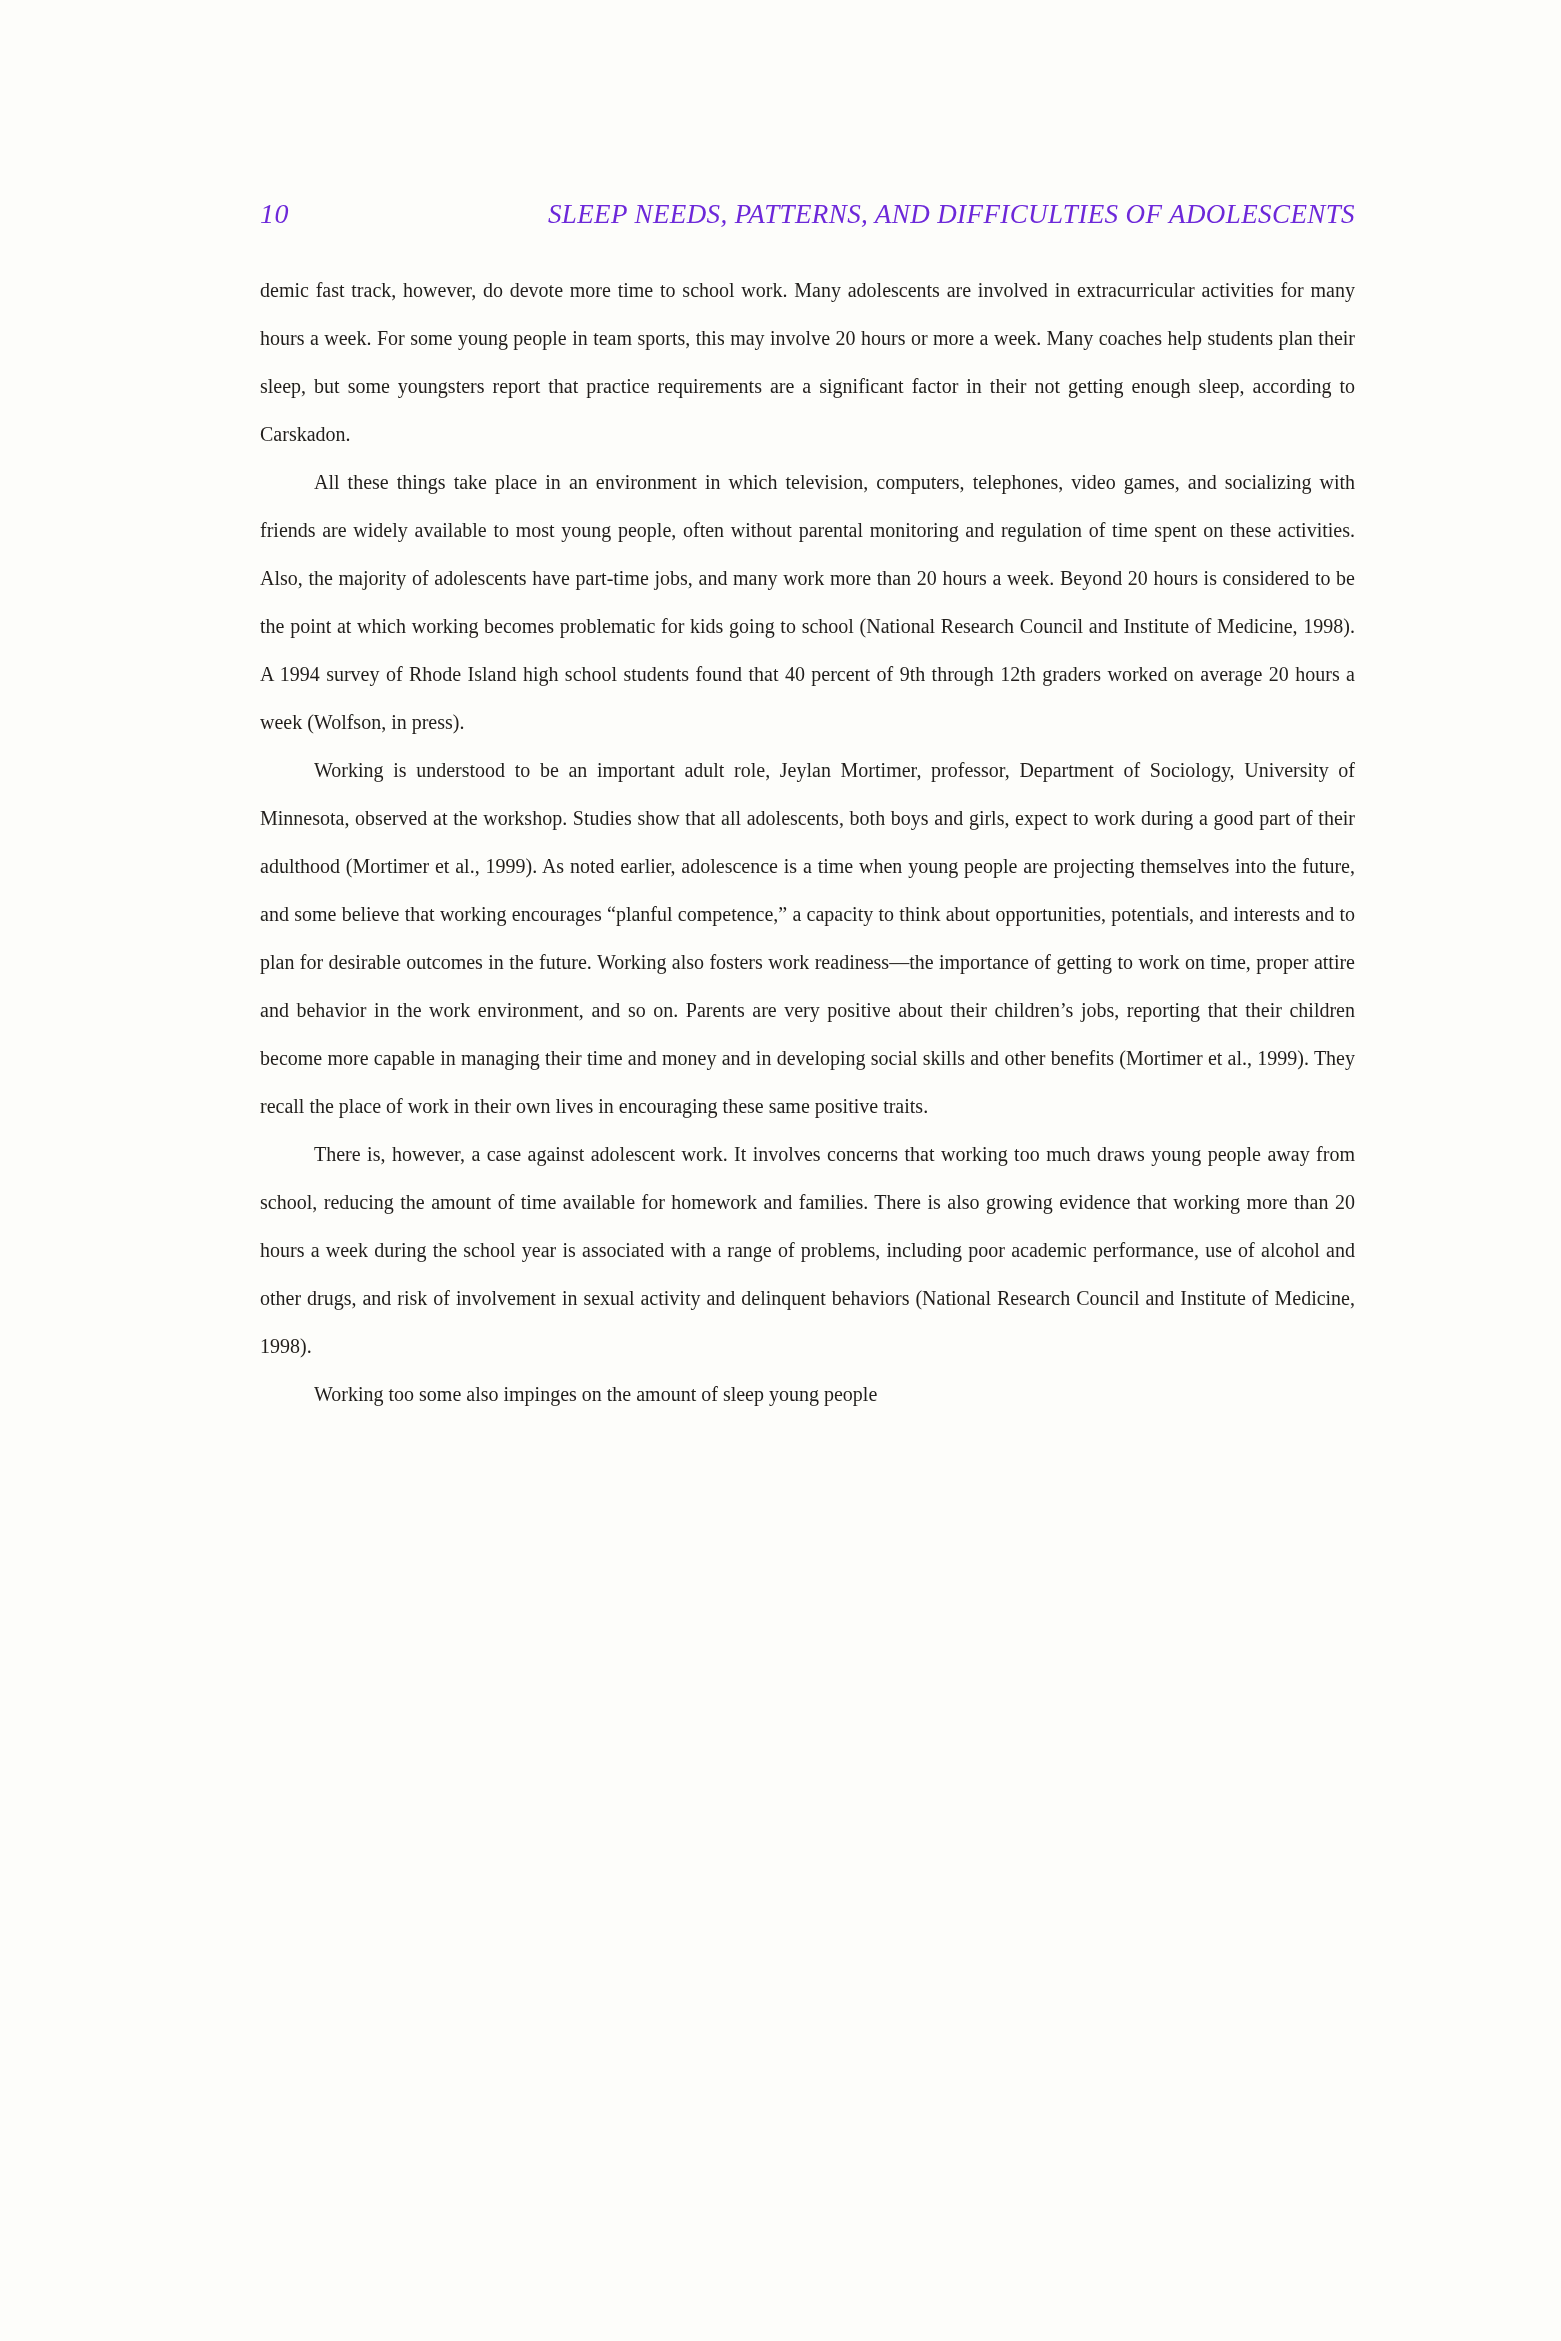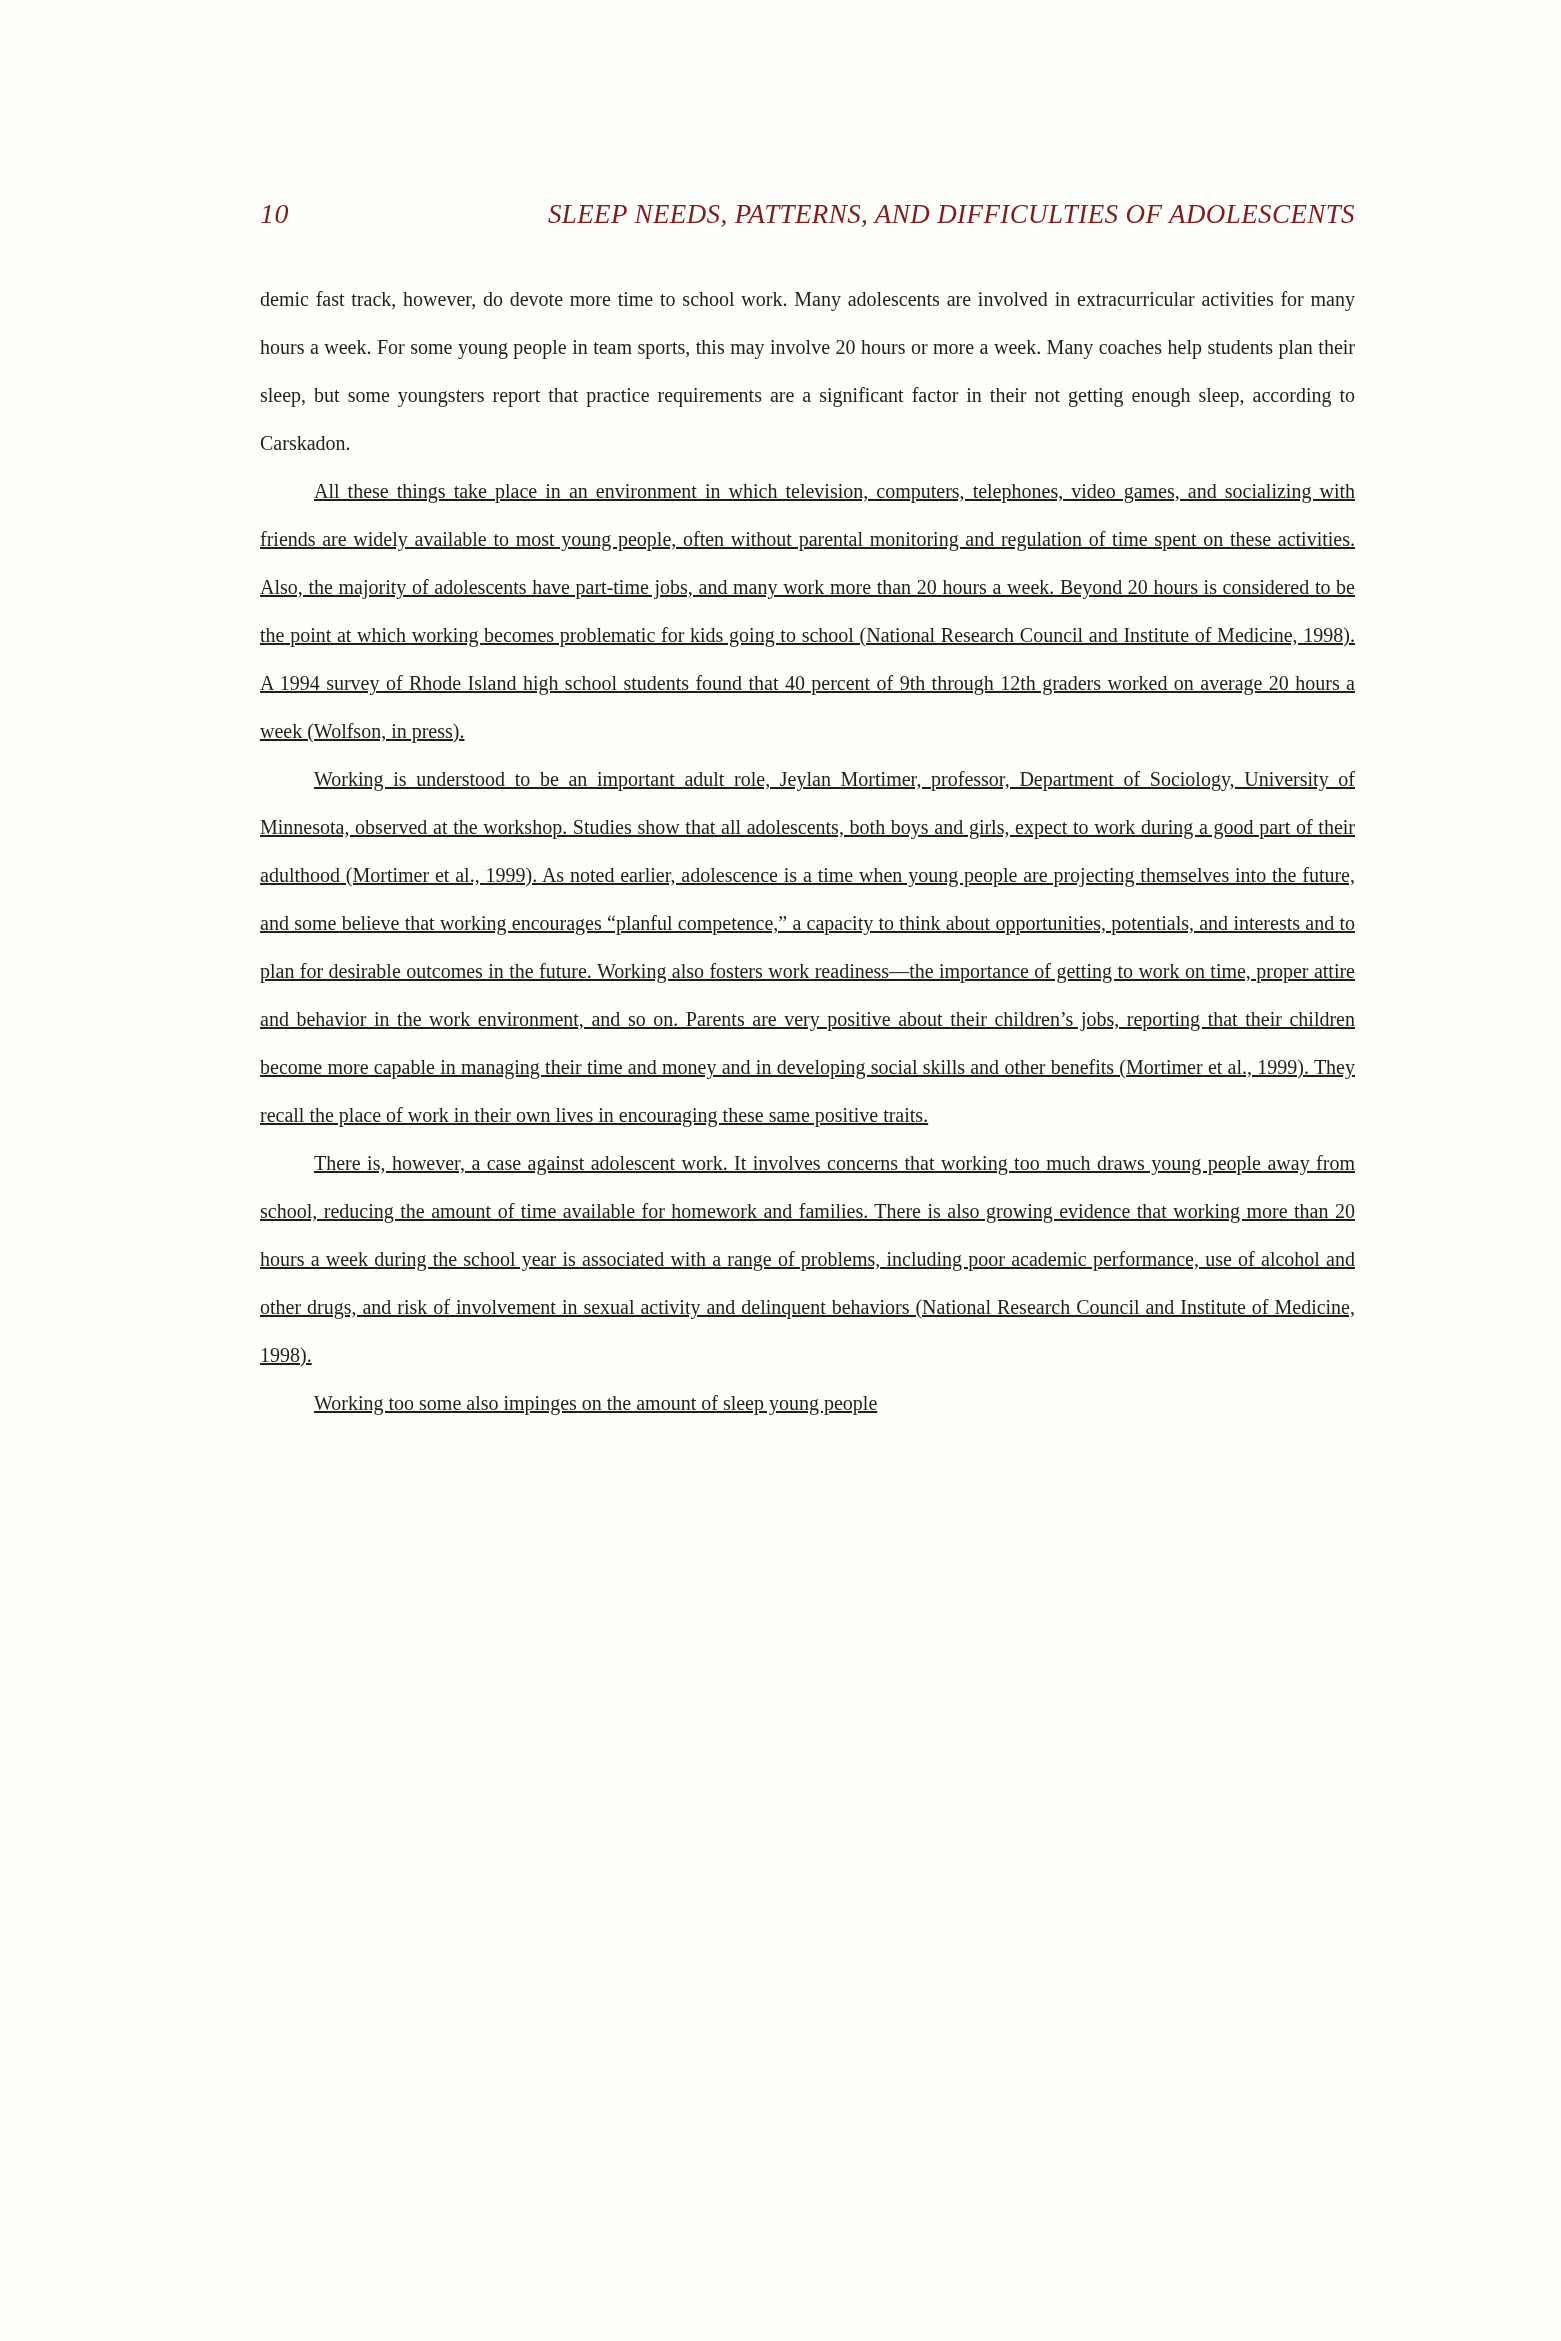--- a/index.html
+++ b/index.html
@@ -19,42 +19,41 @@
     font-family: "Liberation Serif", "DejaVu Serif", serif;
     color: #211e1b;
   }
   .running-header {
     display: flex;
     justify-content: space-between;
     align-items: baseline;
     font-style: italic;
     font-size: 27px;
     letter-spacing: 0.4px;
-    margin-bottom: 45px;
-    color: #7f1d1d;
+    margin-bottom: 36px;
+    color: #6d28d9;
   }
   .running-header .page-number {
     font-size: 28px;
   }
   .running-header .header-title {
     text-align: center;
   }
   .body-text {
     font-size: 20px;
     line-height: 48px;
     text-align: justify;
     text-justify: inter-word;
   }
   .body-text p {
     margin: 0;
     padding: 0;
   }
   .body-text p.indent {
     text-indent: 54px;
-    text-decoration: underline;
   }
 </style>
 </head>
 <body>
 
 <div class="page">
 
   <header class="running-header">
     <span class="page-number">10</span>
     <span class="header-title">SLEEP NEEDS, PATTERNS, AND DIFFICULTIES OF ADOLESCENTS</span>

